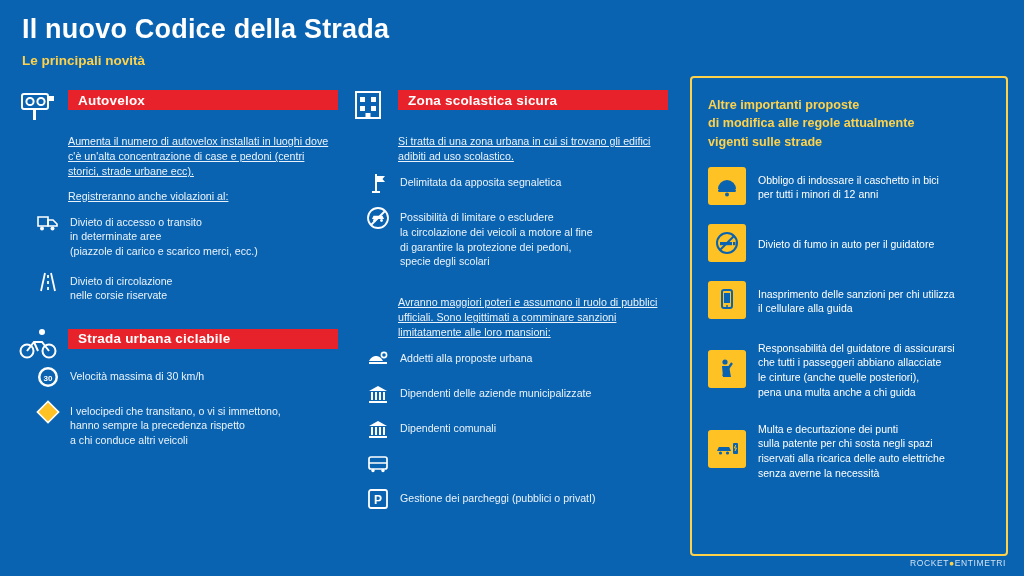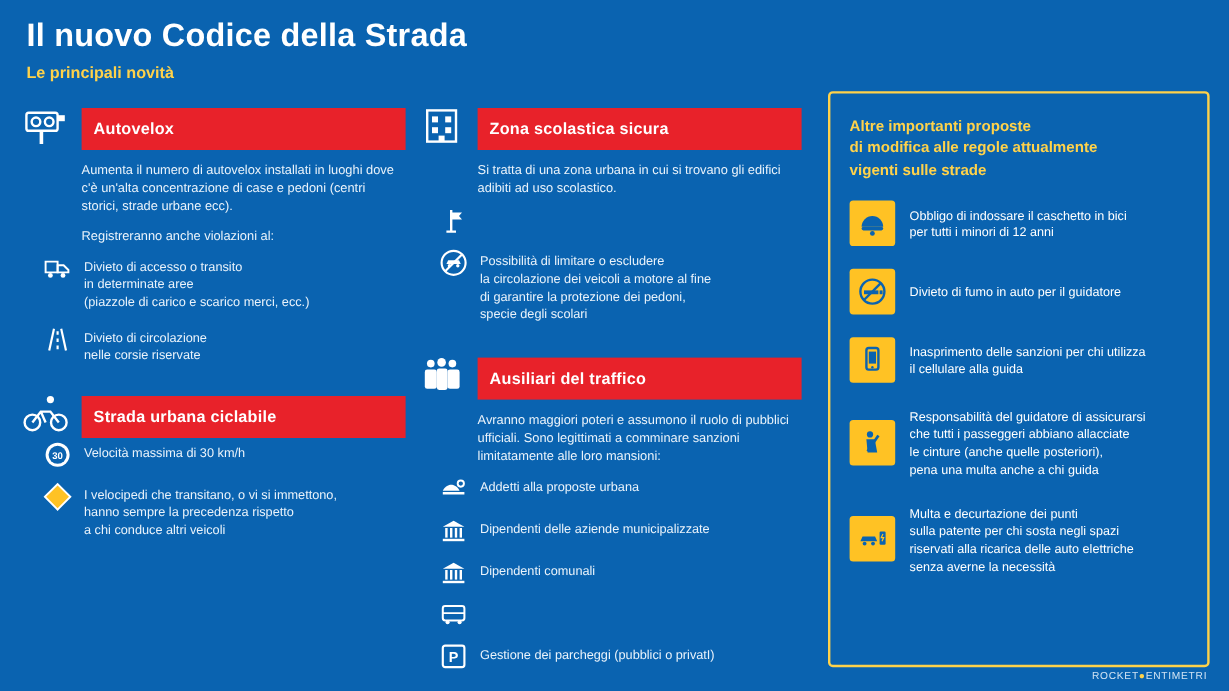--- a/index.html
+++ b/index.html
@@ -35,35 +35,35 @@
   .sec { position: relative; margin-bottom: 4px; }
   .sec-head { display: flex; align-items: flex-start; }
   .big-icon {
     width: 40px; height: 40px; flex: 0 0 40px;
     display: flex; align-items: center; justify-content: center;
     margin-top: -4px;
   }
   .bar {
     flex: 1 1 auto;
     background: #e8222a;
-    height: 35px;
+    height: 20px;
     margin-left: 10px; margin-top: 2px;
     display: flex; align-items: center;
     padding-left: 10px;
     font-size: 13.5px; font-weight: bold; color: #ffffff;
     letter-spacing: .2px;
   }
   .sec-body {
     margin-left: 50px;
     margin-top: 10px;
     font-size: 10.7px;
     line-height: 1.42;
     color: #eaf3fb;
   }
-  .sec-body p { margin-bottom: 9px; }
+  .sec-body p { margin-bottom: 9px; text-decoration: underline; }
 
   
   .rows { margin-top: 4px; margin-left: 18px; }
   .row {
     display: flex; align-items: flex-start;
     margin-bottom: 13px;
   }
   .row .ic {
     width: 24px; height: 24px; flex: 0 0 24px;
     display: flex; align-items: center; justify-content: center;
@@ -220,53 +220,41 @@
       </div>
       <div class="rows">
         <div class="row">
           <div class="ic">
             <svg width="24" height="24" viewBox="0 0 24 24">
               <path d="M10 3v18" stroke="#ffffff" stroke-width="2" fill="none"></path>
               <path d="M10 5h9l-2.5 3L19 11h-9z" fill="#ffffff"></path>
               <path d="M6 21h8" stroke="#ffffff" stroke-width="2" fill="none"></path>
             </svg>
           </div>
+          <div class="tx" style="white-space:pre-line">Delimitata da apposita segnaletica</div>
         </div>
         <div class="row">
           <div class="ic">
             <svg width="24" height="24" viewBox="0 0 24 24">
               <circle cx="12" cy="12" r="10" fill="none" stroke="#ffffff" stroke-width="1.8"></circle>
               <path d="M6 13h12l-1.5-3.2h-9z" fill="#ffffff"></path>
               <circle cx="8.5" cy="14.5" r="1.4" fill="#ffffff"></circle>
               <circle cx="15.5" cy="14.5" r="1.4" fill="#ffffff"></circle>
               <path d="M5 19L19 5" stroke="#ffffff" stroke-width="1.8"></path>
             </svg>
           </div>
           <div class="tx" style="white-space:pre-line">Possibilità di limitare o escludere
 la circolazione dei veicoli a motore al fine
 di garantire la protezione dei pedoni,
 specie degli scolari</div>
         </div>
       </div>
     </div>
 
     <div class="sec" style="margin-top:26px;">
-      <div class="sec-head">
-        <div class="big-icon">
-          <svg width="40" height="40" viewBox="0 0 40 40">
-            <circle cx="11" cy="11" r="3.2" fill="#ffffff"></circle>
-            <circle cx="20" cy="10" r="3.6" fill="#ffffff"></circle>
-            <circle cx="29" cy="11" r="3.2" fill="#ffffff"></circle>
-            <rect x="6" y="16" width="10" height="16" rx="2" fill="#ffffff"></rect>
-            <rect x="16" y="15" width="9" height="18" rx="2" fill="#ffffff"></rect>
-            <rect x="25" y="16" width="10" height="16" rx="2" fill="#ffffff"></rect>
-          </svg>
-        </div>
-        <div class="bar">Ausiliari del traffico</div>
-      </div>
       <div class="sec-body">
         <p>Avranno maggiori poteri e assumono il ruolo di pubblici ufficiali. Sono legittimati a comminare sanzioni  limitatamente alle loro mansioni:</p>
       </div>
       <div class="rows">
         <div class="row">
           <div class="ic">
             <svg width="24" height="24" viewBox="0 0 24 24">
               <path d="M3 14c2-4 5-5 7-5s5 1 7 5z" fill="#ffffff"></path>
               <path d="M3 15h18v2H3z" fill="#ffffff"></path>
               <circle cx="18" cy="8" r="2.6" fill="none" stroke="#ffffff" stroke-width="1.6"></circle>

